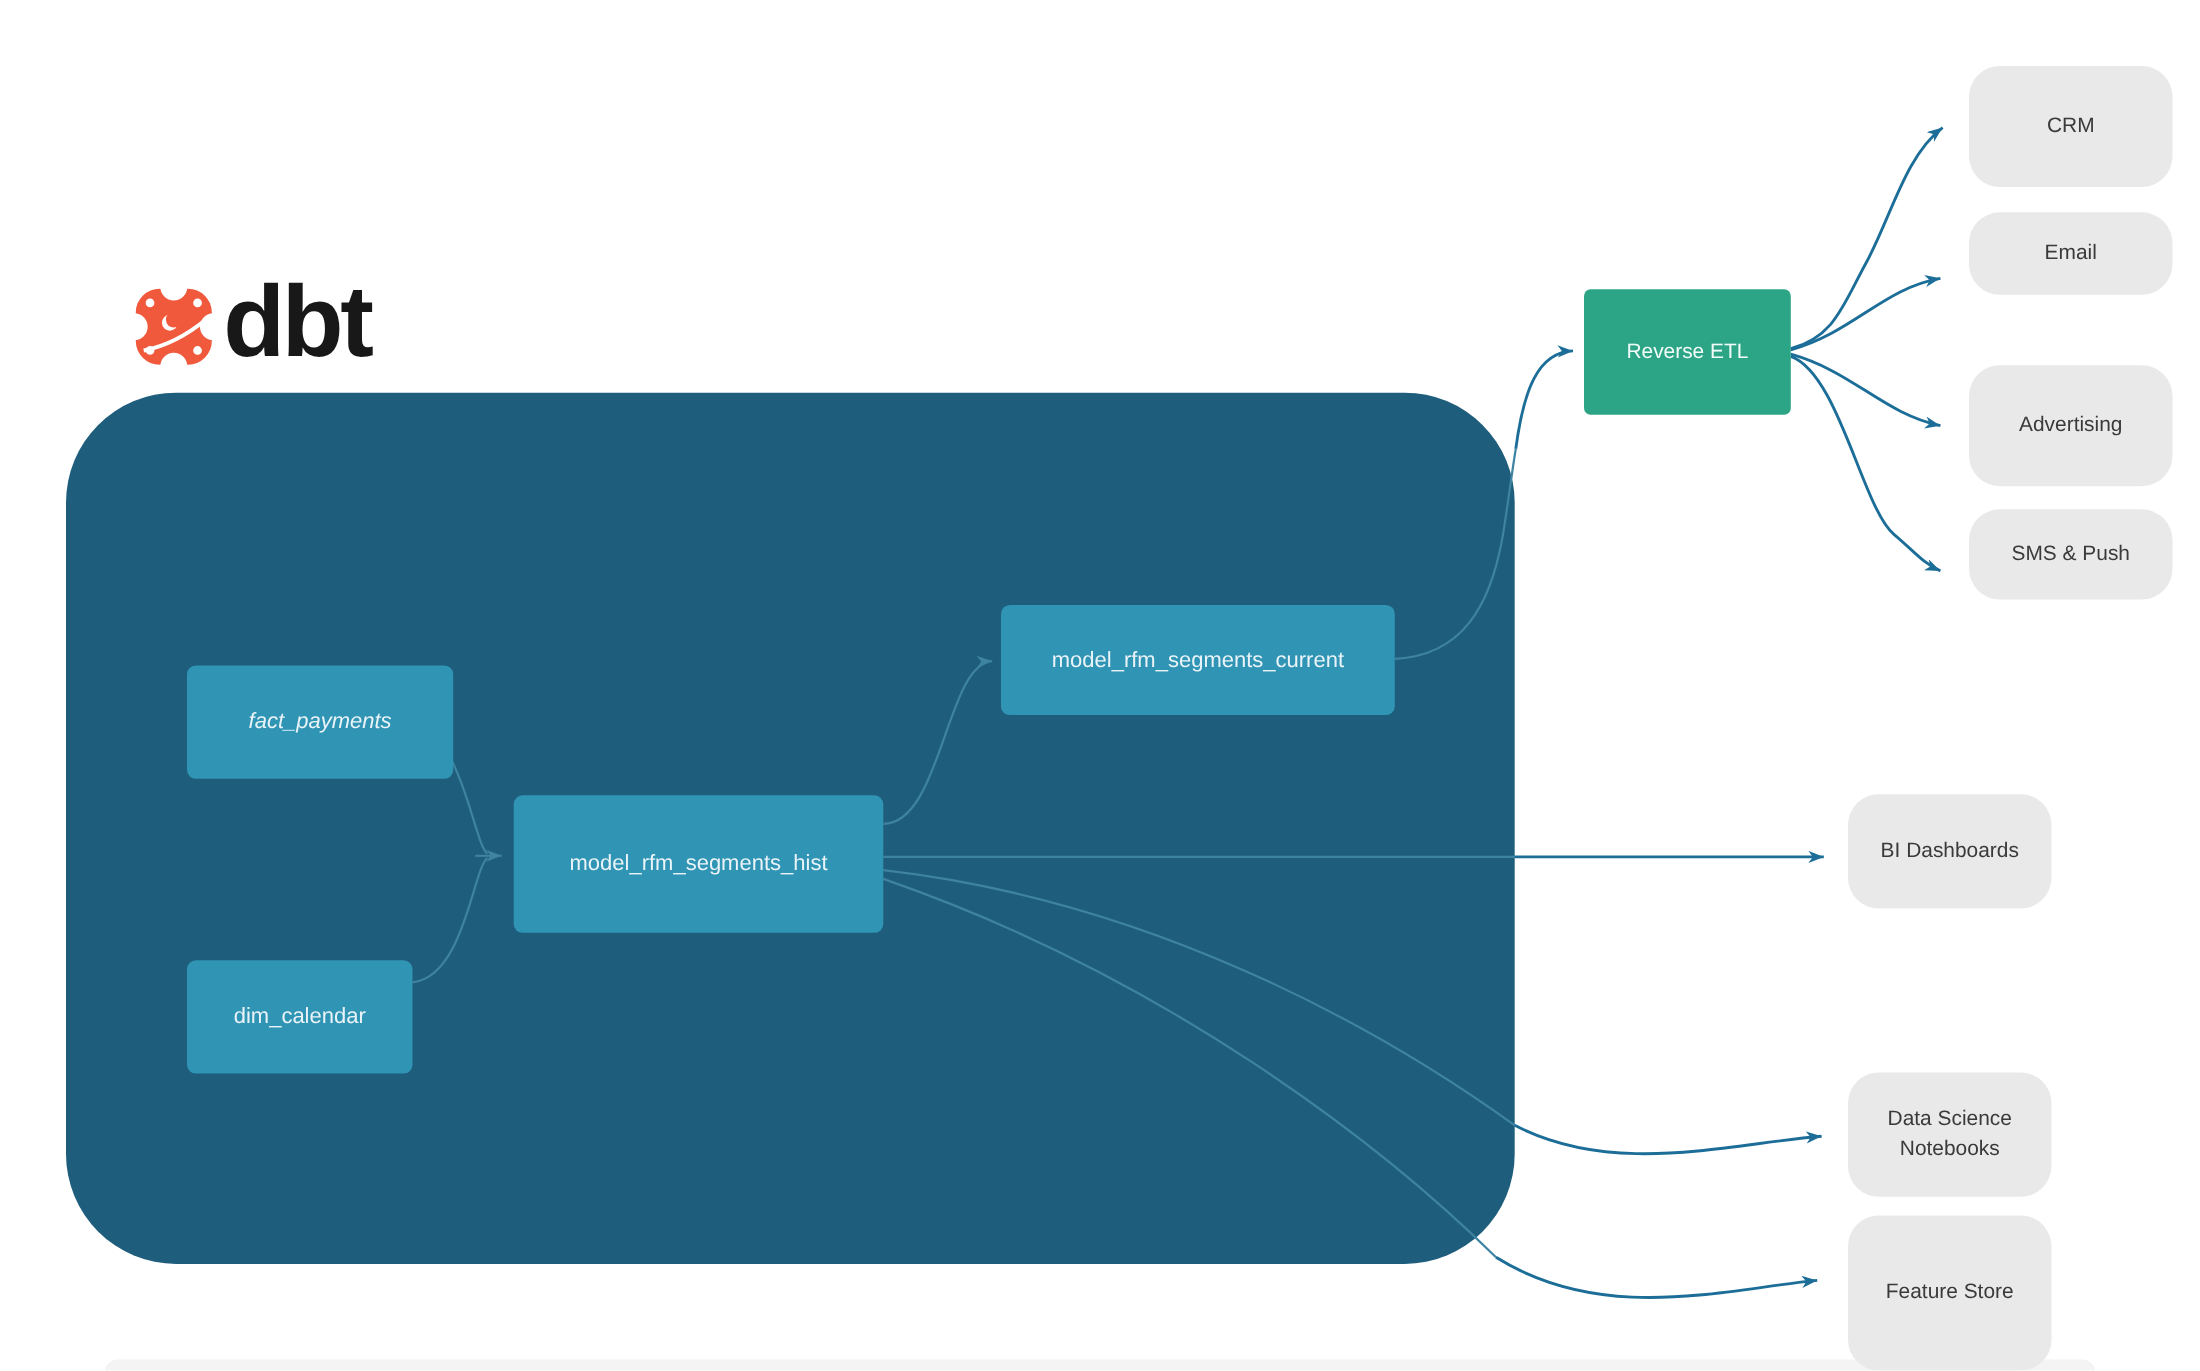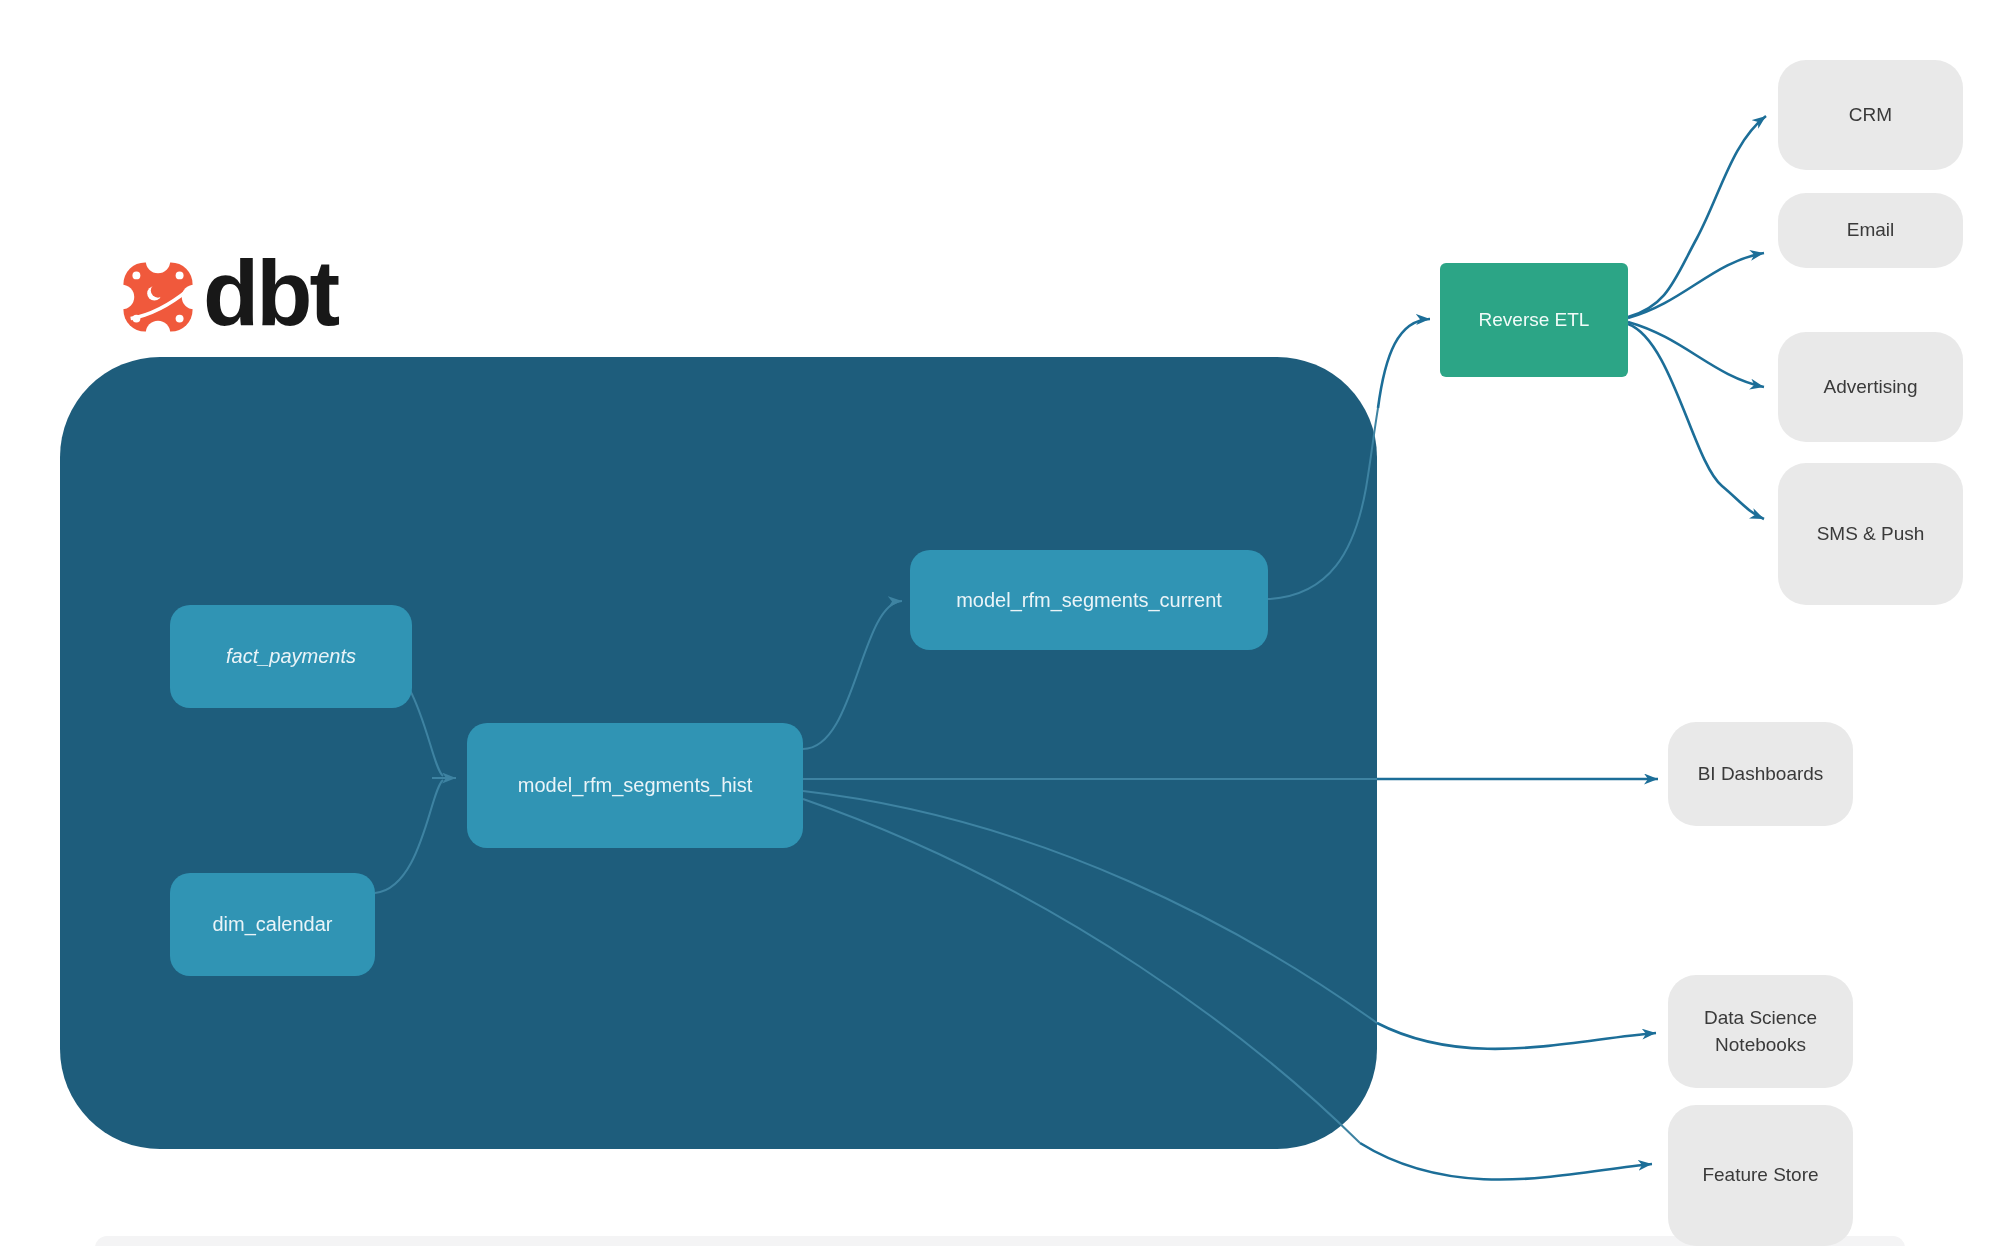--- a/index.html
+++ b/index.html
@@ -47,41 +47,41 @@
   #arrow-in path{fill:var(--edge-in);}
   #arrow-out path{fill:var(--edge-out);}
 
   
   .node{
     display:flex;align-items:center;justify-content:center;text-align:center;
     z-index:3;cursor:pointer;
   }
   .node.model{
     background:var(--node);color:var(--node-text);
-    border-radius:20px;font-size:20px;
+    border-radius:8px;font-size:20px;
   }
   .node.green{
     background:var(--green);color:var(--green-text);
     border-radius:6px;font-size:19px;
   }
   .node.gray{
     background:var(--gray);color:var(--gray-text);
-    border-radius:28px;font-size:19px;line-height:1.4;padding:0 14px;
+    border-radius:28px;font-size:19px;line-height:1.4;padding:0 14px;margin-left:12px;
   }
 
   .n-fact   {left:170px;top:605px;width:242px;height:103px;font-style:italic;}
   .n-dim    {left:170px;top:845px;width:205px;height:103px;margin-top:28px;}
   .n-hist   {left:467px;top:723px;width:336px;height:125px;border-radius:30px;}
   .n-current{left:910px;top:550px;width:358px;height:100px;}
   .n-retl   {left:1440px;top:263px;width:188px;height:114px;}
 
   .n-crm    {left:1778px;top:60px;width:185px;height:110px;}
   .n-email  {left:1778px;top:193px;width:185px;height:75px;}
   .n-adv    {left:1778px;top:332px;width:185px;height:110px;}
-  .n-sms    {left:1778px;top:463px;width:185px;height:142px;text-align:right;}
+  .n-sms    {left:1778px;top:463px;width:185px;height:82px;text-align:right;}
 
   .n-bi     {left:1668px;top:722px;width:185px;height:104px;}
   .n-ds     {left:1668px;top:975px;width:185px;height:113px;}
   .n-fs     {left:1668px;top:1105px;width:185px;height:141px;}
 
   
   .bottom-band{
     left:95px;top:1236px;width:1810px;height:12px;
     background:#F4F4F5;border-radius:14px 14px 0 0;z-index:0;
   }

